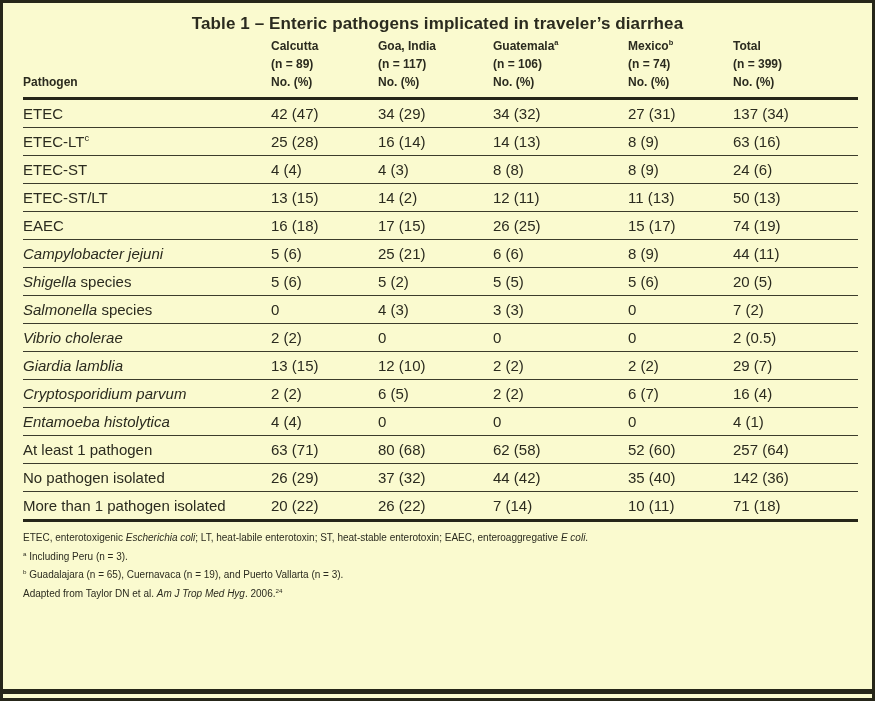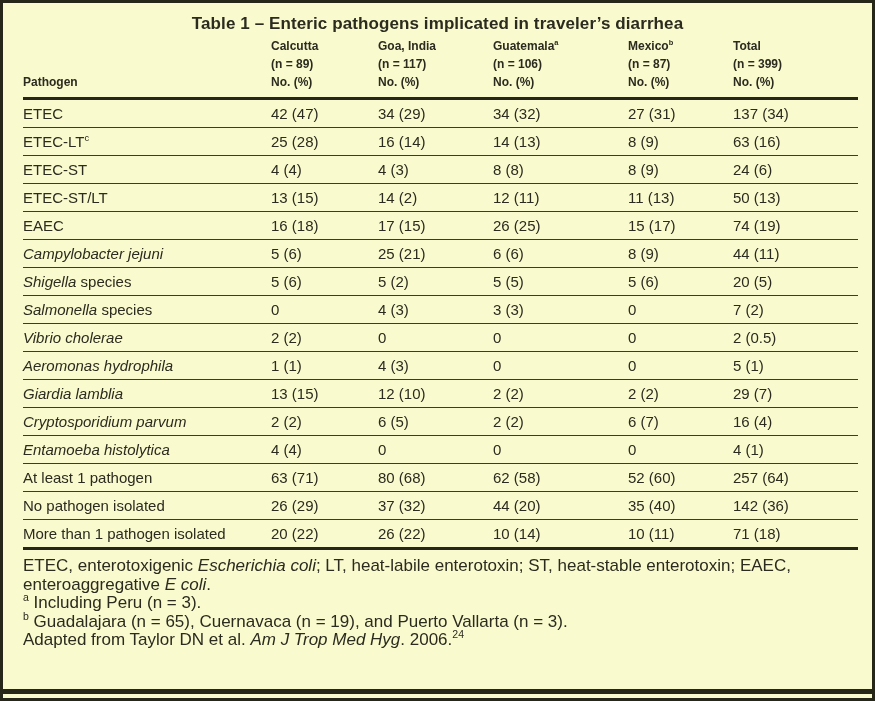--- a/index.html
+++ b/index.html
@@ -46,21 +46,21 @@
   table.pathogens tbody tr:last-child td {
     border-bottom: 3px solid var(--rule-dark, #262619);
   }
   sup {
     font-size: 0.62em;
     line-height: 0;
     vertical-align: super;
   }
   .footnotes {
     margin: 7px 20px 0 20px;
-    font-size: 17px;
+    font-size: 10px;
     line-height: 18.5px;
   }
   .bottom-band {
     position: absolute;
     left: 0;
     right: 0;
     bottom: 4px;
     height: 5px;
     background: var(--rule-dark, #262619);
   }
@@ -94,21 +94,21 @@
             <div>(n = 117)</div>
             <div>No. (%)</div>
           </th>
           <th>
             <div>Guatemala<sup>a</sup></div>
             <div>(n = 106)</div>
             <div>No. (%)</div>
           </th>
           <th>
             <div>Mexico<sup>b</sup></div>
-            <div>(n = 87)</div>
+            <div>(n = 74)</div>
             <div>No. (%)</div>
           </th>
           <th>
             <div>Total</div>
             <div>(n = 399)</div>
             <div>No. (%)</div>
           </th>
         </tr>
     </thead>
     <tbody>
@@ -179,28 +179,20 @@
         </tr>
         <tr>
           <td><i>Vibrio cholerae</i></td>
           <td>2 (2)</td>
           <td>0</td>
           <td>0</td>
           <td>0</td>
           <td>2 (0.5)</td>
         </tr>
         <tr>
-          <td><i>Aeromonas hydrophila</i></td>
-          <td>1 (1)</td>
-          <td>4 (3)</td>
-          <td>0</td>
-          <td>0</td>
-          <td>5 (1)</td>
-        </tr>
-        <tr>
           <td><i>Giardia lamblia</i></td>
           <td>13 (15)</td>
           <td>12 (10)</td>
           <td>2 (2)</td>
           <td>2 (2)</td>
           <td>29 (7)</td>
         </tr>
         <tr>
           <td><i>Cryptosporidium parvum</i></td>
           <td>2 (2)</td>
@@ -222,29 +214,29 @@
           <td>63 (71)</td>
           <td>80 (68)</td>
           <td>62 (58)</td>
           <td>52 (60)</td>
           <td>257 (64)</td>
         </tr>
         <tr>
           <td><span>No pathogen isolated</span></td>
           <td>26 (29)</td>
           <td>37 (32)</td>
-          <td>44 (20)</td>
+          <td>44 (42)</td>
           <td>35 (40)</td>
           <td>142 (36)</td>
         </tr>
         <tr>
           <td><span>More than 1 pathogen isolated</span></td>
           <td>20 (22)</td>
           <td>26 (22)</td>
-          <td>10 (14)</td>
+          <td>7 (14)</td>
           <td>10 (11)</td>
           <td>71 (18)</td>
         </tr>
       </tbody>
   </table>
 
   <div class="footnotes">
 
   <div><span>ETEC, enterotoxigenic </span><i>Escherichia coli</i><span>; LT, heat-labile enterotoxin; ST, heat-stable enterotoxin; EAEC, enteroaggregative </span><i>E coli</i><span>.</span></div>
       <div><sup>a</sup><span> Including Peru (n = 3).</span></div>

